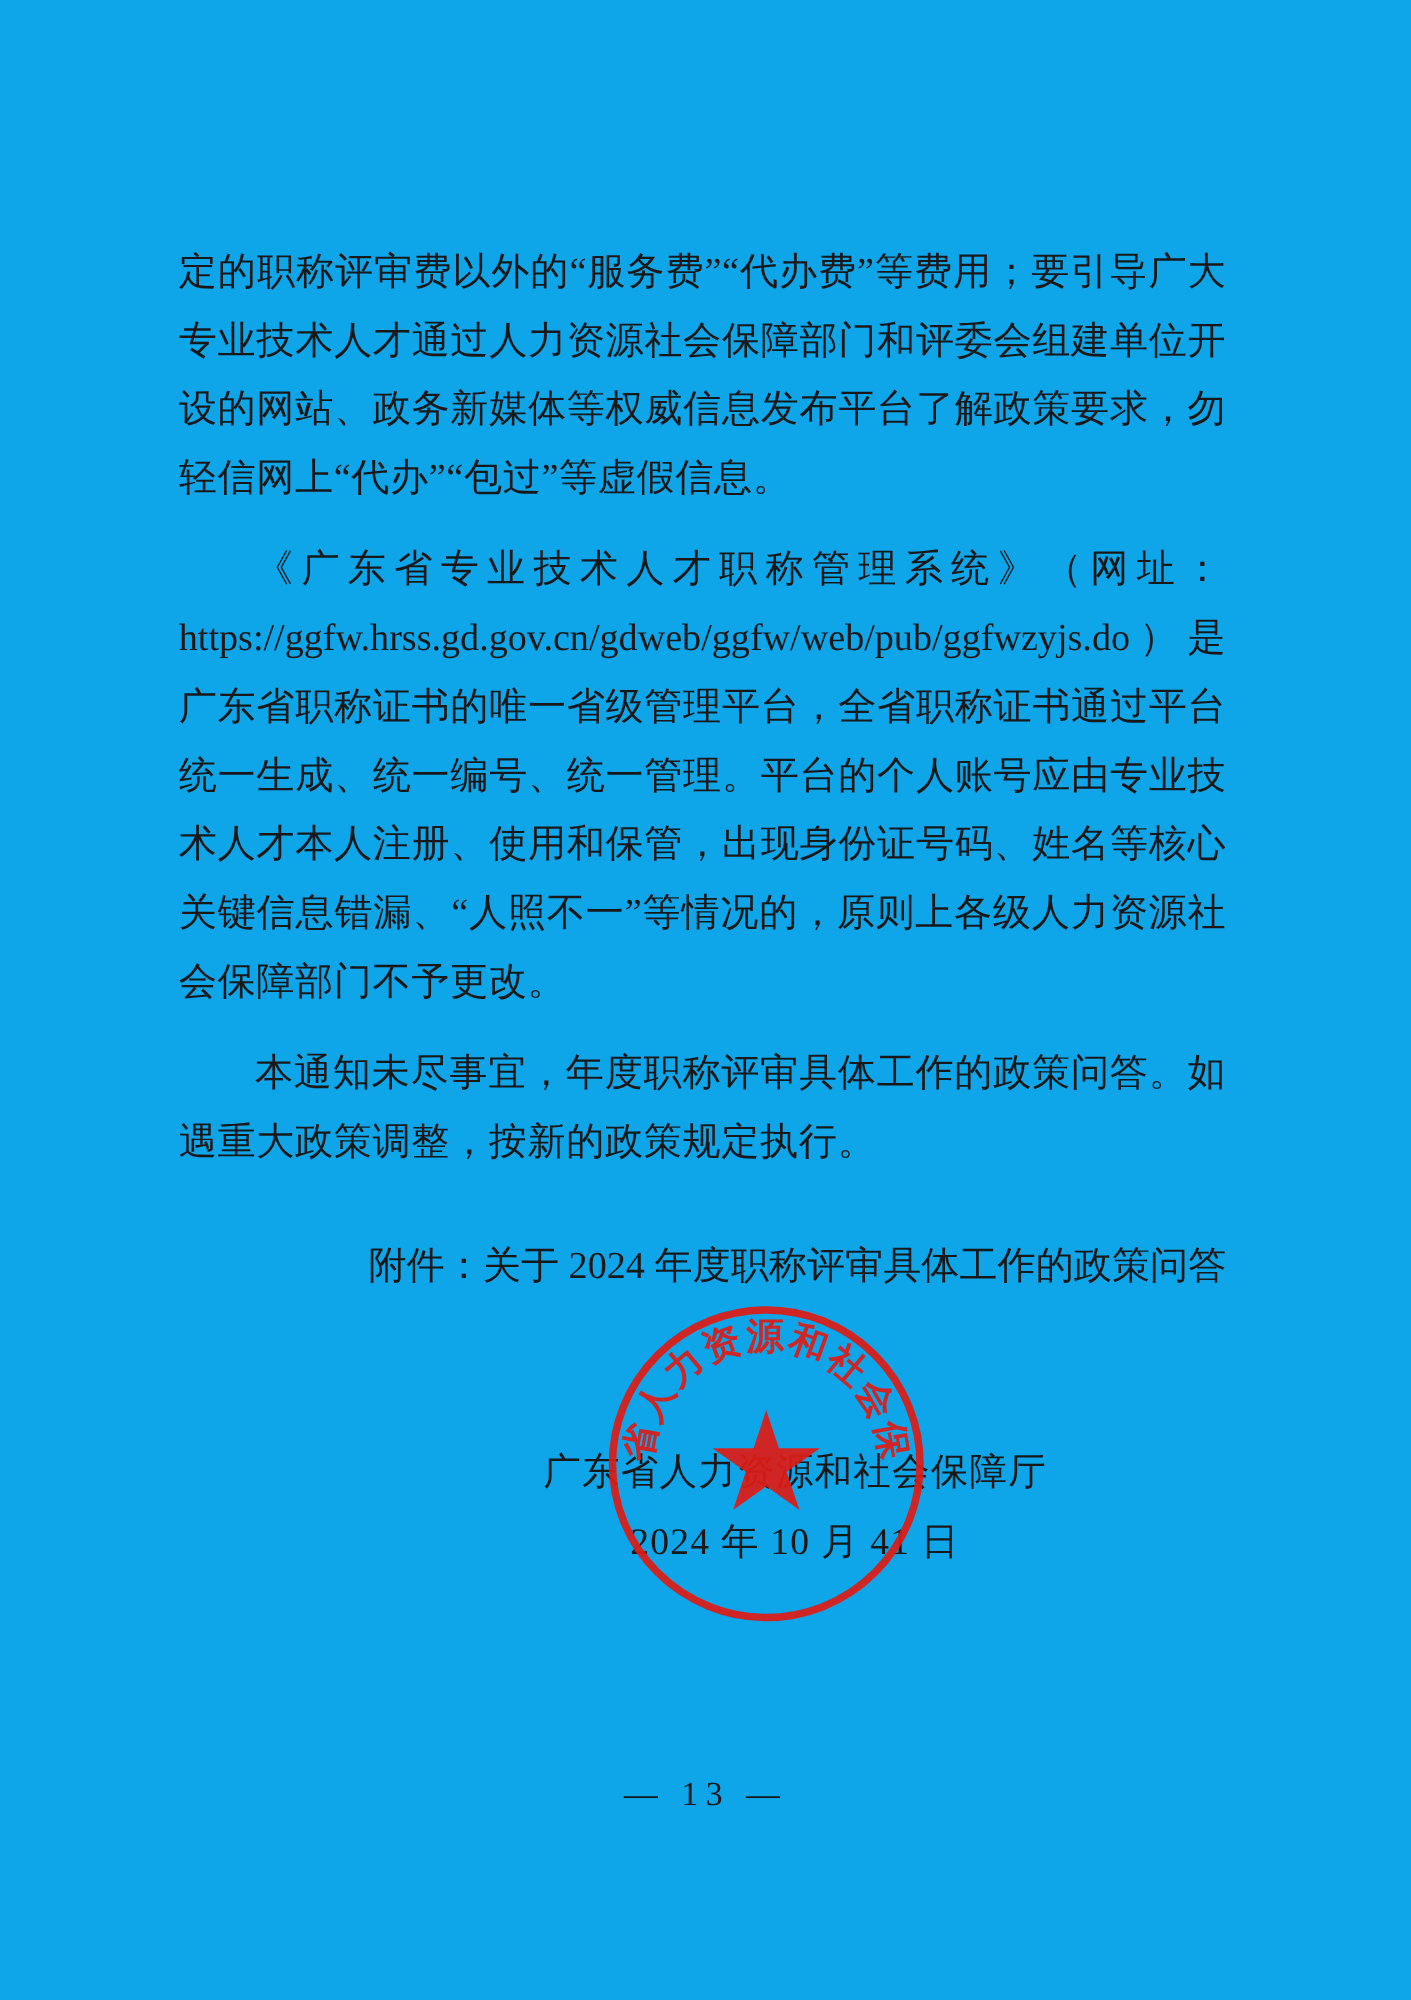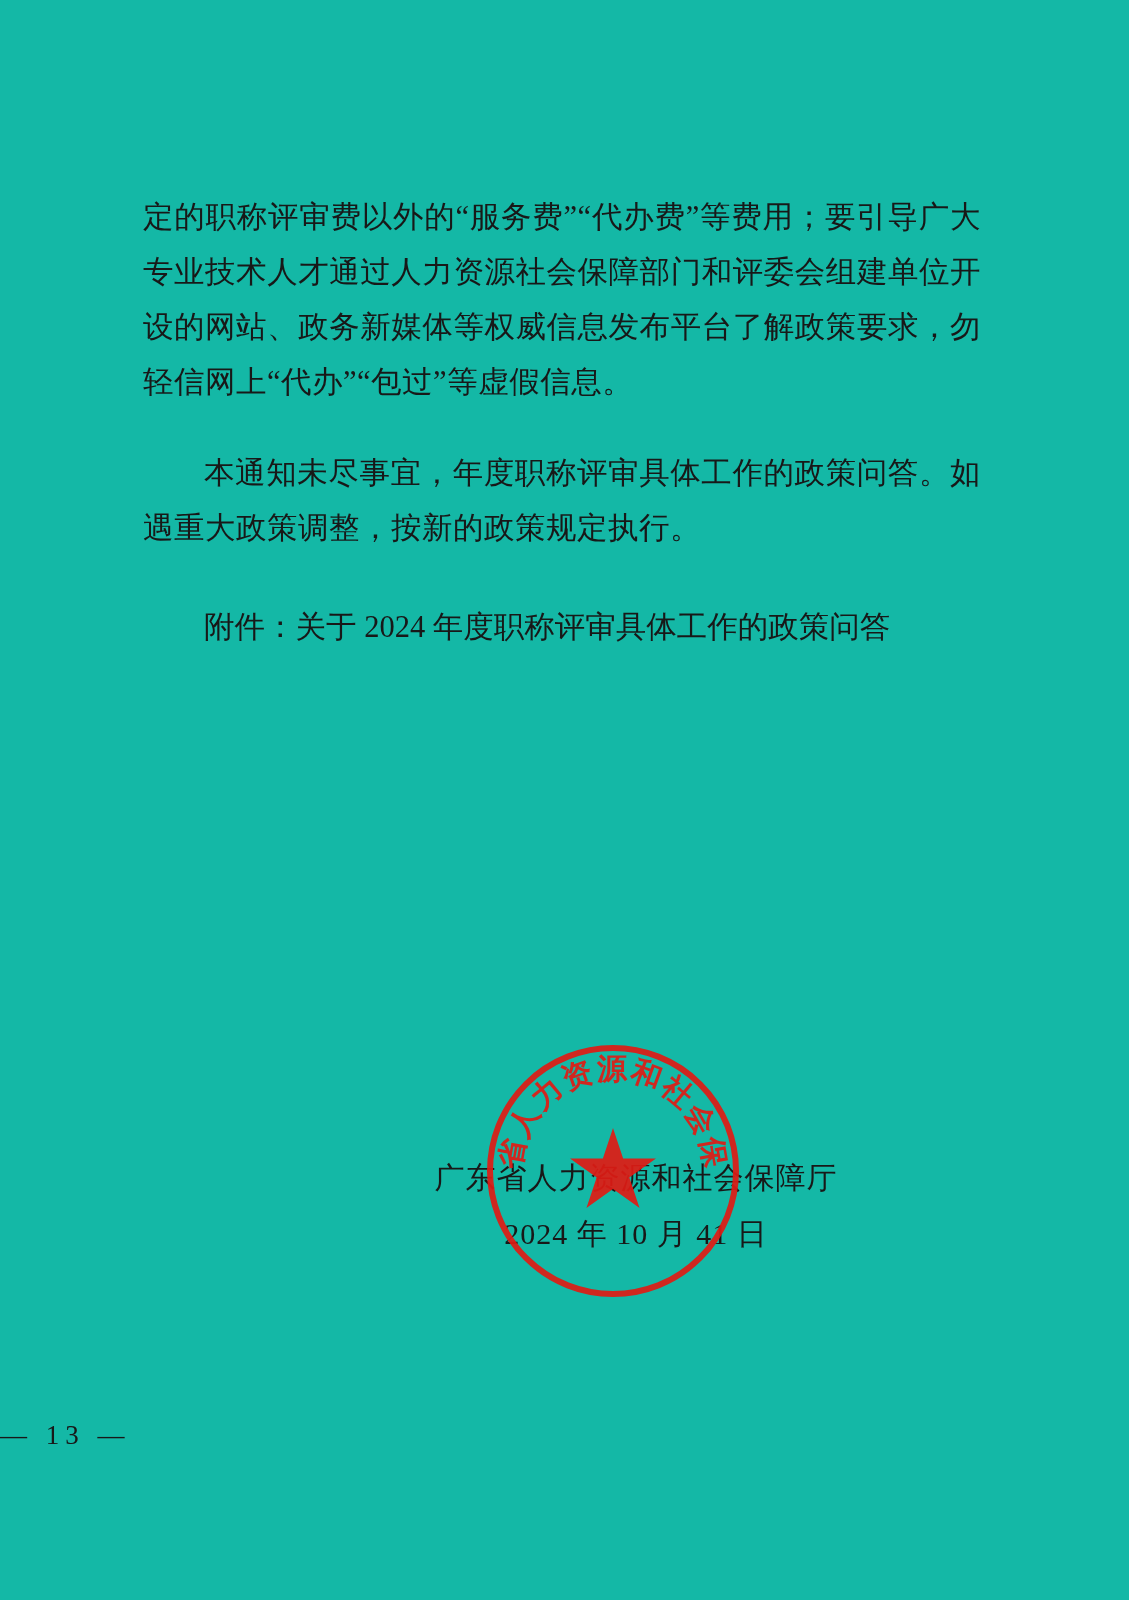--- a/index.html
+++ b/index.html
@@ -12,21 +12,21 @@
     height: 1600px;
     position: relative;
     font-family: "Liberation Serif", "DejaVu Serif", serif;
     color: #1a1a1a;
     overflow: hidden;
   }
 
   .page {
     position: absolute;
     inset: 0;
-    background: #14b8a6;
+    background: #0ea5e9;
   }
 
   .content {
     position: absolute;
     left: 143px;
     top: 190px;
     width: 838px;
   }
 
   p.para {
@@ -54,20 +54,21 @@
 
   .gap-sm { height: 18px; }
   .gap-md { height: 44px; }
 
   .attachment {
     margin: 0;
     font-size: 30.5px;
     line-height: 55px;
     text-indent: 61px;
     color: #181818;
+    text-align: right;
   }
 
   .signature-block {
     position: absolute;
     left: 143px;
     top: 1150px;
     width: 838px;
     text-align: center;
   }
   .sig-line {
@@ -123,36 +124,38 @@
     font-size: 30px;
     font-weight: bold;
     letter-spacing: 2px;
   }
 
   .page-number {
     position: absolute;
     left: 0;
     right: 0;
     top: 1420px;
+    text-align: center;
     font-size: 27px;
     color: #181818;
     letter-spacing: 6px;
   }
 </style>
 </head>
 <body>
 
 <div class="page">
 
   <div class="content">
 
     <p class="para">定的职称评审费以外的“服务费”“代办费”等费用；要引导广大专业技术人才通过人力资源社会保障部门和评委会组建单位开设的网站、政务新媒体等权威信息发布平台了解政策要求，勿轻信网上“代办”“包过”等虚假信息。</p>
 
     <div class="gap-sm"></div>
 
+    <p class="para indent"><span class="sys-name">《广东省专业技术人才职称管理系统》（网址：</span><span class="url">https://ggfw.hrss.gd.gov.cn/gdweb/ggfw/web/pub/ggfwzyjs.do</span><span>）是广东省职称证书的唯一省级管理平台，全省职称证书通过平台统一生成、统一编号、统一管理。平台的个人账号应由专业技术人才本人注册、使用和保管，出现身份证号码、姓名等核心关键信息错漏、“人照不一”等情况的，原则上各级人力资源社会保障部门不予更改。</span></p>
 
     <div class="gap-sm"></div>
 
     <p class="para indent">本通知未尽事宜，年度职称评审具体工作的政策问答。如遇重大政策调整，按新的政策规定执行。</p>
 
     <div class="gap-md"></div>
 
     <p class="attachment">附件：关于 2024 年度职称评审具体工作的政策问答</p>
 
   </div>

